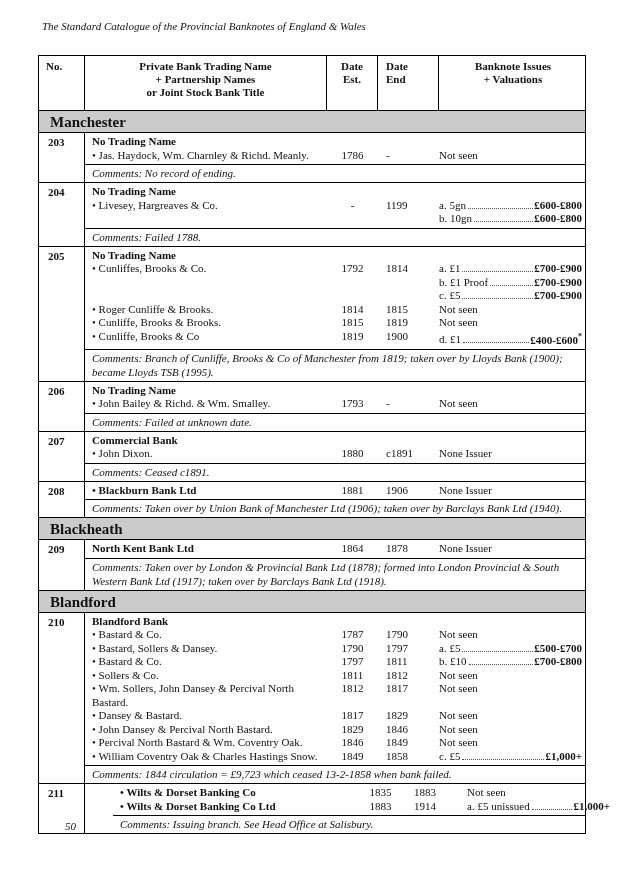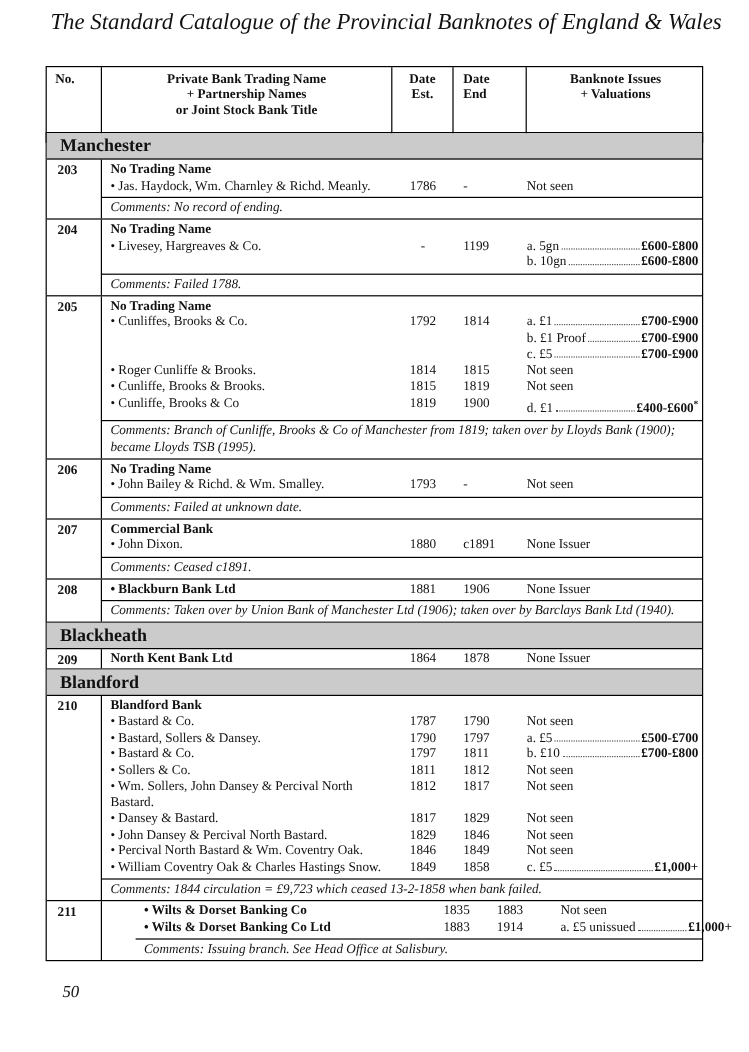--- a/index.html
+++ b/index.html
@@ -7,22 +7,22 @@
   body {
     width: 624px; height: 877px;
     background: #fff;
     font-family: "Liberation Serif", "DejaVu Serif", serif;
     color: #111;
     overflow: hidden;
   }
   .page { position: relative; width: 624px; height: 877px; }
 
   .running-title {
-    position: absolute; left: 42px; top: 8px;
-    font-style: italic; font-size: 19px; white-space: nowrap;
+    position: absolute; left: 42px; top: 20px;
+    font-style: italic; font-size: 11px; white-space: nowrap;
   }
 
   
   .header-table {
     position: absolute; left: 38px; top: 55px; width: 548px; height: 64px;
     border: 1.5px solid #000; display: flex;
     font-size: 11px; font-weight: bold; line-height: 13px;
   }
   .header-table .hcell { border-right: 1px solid #000; padding-top: 4px; }
   .header-table .hcell:last-child { border-right: none; }
@@ -62,22 +62,22 @@
   .leader { flex: 1; border-bottom: 1.2px dotted #555; margin: 0 1px 2px 2px; min-width: 6px; }
   .value { font-weight: bold; white-space: nowrap; }
   .value sup { font-size: 8px; }
   .comments {
     border-top: 1px solid #000; margin-top: 2px;
     font-style: italic; font-size: 11px; line-height: 14px;
     padding: 1px 8px 2px 7px;
   }
 
   .page-number {
-    position: absolute; left: 52px; top: 820px;
-    font-style: italic; font-size: 14px;
+    position: absolute; left: 65px; top: 820px;
+    font-style: italic; font-size: 11px;
   }
 </style>
 </head>
 <body>
 
 <div class="page">
 
   <div class="running-title">The Standard Catalogue of the Provincial Banknotes of England &amp; Wales</div>
 
   <div class="header-table">
@@ -268,20 +268,21 @@
       <div class="section-bar">Blackheath</div>
       <div class="entry-row">
         <div class="no-cell">209</div>
         <div class="main-cell">
           <div class="sub-row">
             <div class="name-cell b">North Kent Bank Ltd</div>
             <div class="est-cell">1864</div>
             <div class="end-cell">1878</div>
             <div class="issue-cell">None Issuer</div>
           </div>
+          <div class="comments">Comments: Taken over by London &amp; Provincial Bank Ltd (1878); formed into London Provincial &amp; South Western Bank Ltd (1917); taken over by Barclays Bank Ltd (1918).</div>
         </div>
       </div>
       <div class="section-bar">Blandford</div>
       <div class="entry-row">
         <div class="no-cell">210</div>
         <div class="main-cell">
           <div class="sub-row">
             <div class="name-cell b">Blandford Bank</div>
             <div class="est-cell"></div>
             <div class="end-cell"></div>

